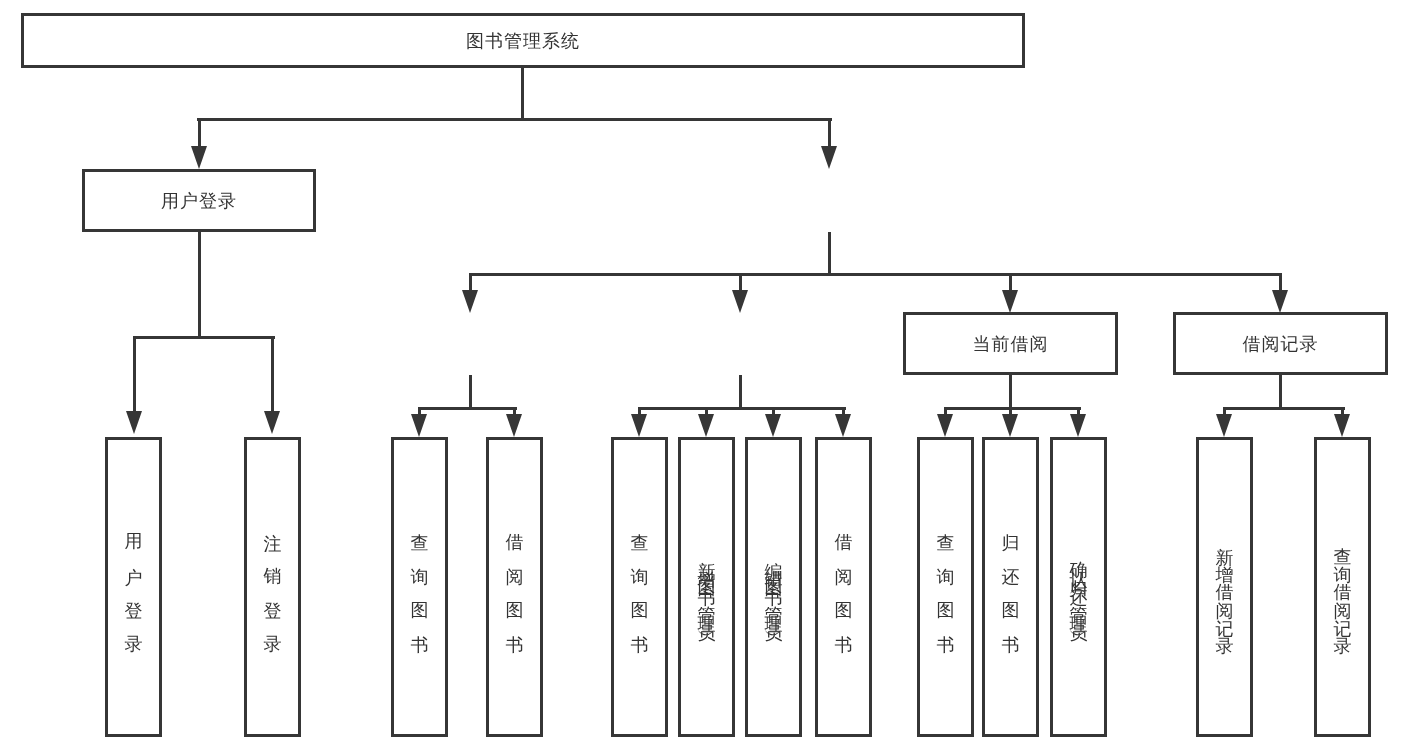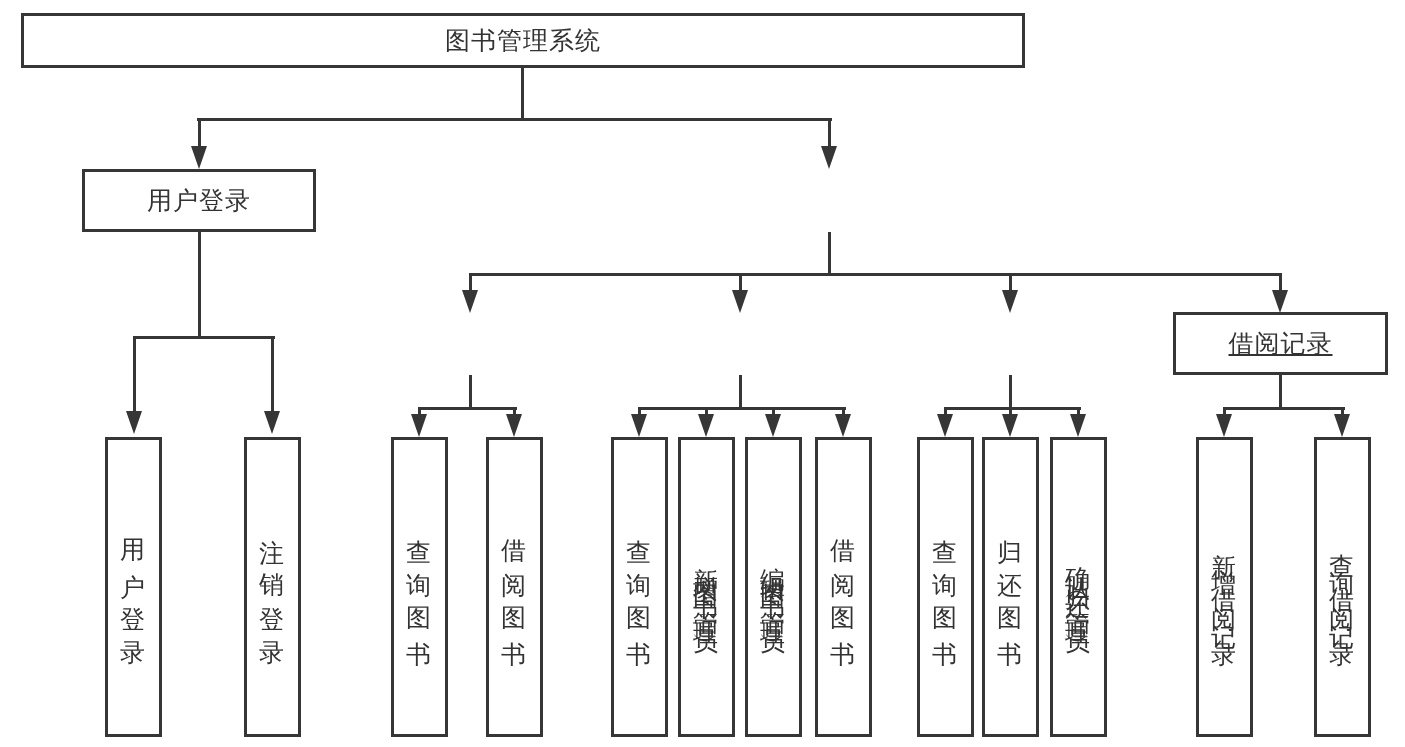--- a/index.html
+++ b/index.html
@@ -12,21 +12,21 @@
   }
   .box{
     position:absolute;
     box-sizing:border-box;
     border:3px solid #363636;
     background:#ffffff;
     display:flex;
     align-items:center;
     justify-content:center;
     color:#333333;
-    font-size:25px;
+    font-size:18px;
     letter-spacing:1px;
   }
   .vbox{
     writing-mode:vertical-rl;
     text-orientation:mixed;
     top:437px;
     width:57px;
     height:300px;
     letter-spacing:0;
   }
@@ -82,21 +82,24 @@
   <div class="line" style="left:469px;top:273px;width:813px;height:3px;"></div>
   <div class="line" style="left:469px;top:276px;width:3px;height:16px;"></div>
   <div class="arrow" style="left:462px;top:290px;"></div>
   <div class="line" style="left:739px;top:276px;width:3px;height:16px;"></div>
   <div class="arrow" style="left:732px;top:290px;"></div>
   <div class="line" style="left:1009px;top:276px;width:3px;height:16px;"></div>
   <div class="arrow" style="left:1002px;top:290px;"></div>
   <div class="line" style="left:1279px;top:276px;width:3px;height:16px;"></div>
   <div class="arrow" style="left:1272px;top:290px;"></div>
 
-  <div class="box" style="left:1173px;top:312px;width:215px;height:63px;text-decoration:underline;">
+  <div class="box" style="left:903px;top:312px;width:215px;height:63px;">
+    <span>当前借阅</span>
+  </div>
+  <div class="box" style="left:1173px;top:312px;width:215px;height:63px;">
     <span>借阅记录</span>
   </div>
 
   <div class="line" style="left:469px;top:375px;width:3px;height:33px;"></div>
   <div class="line" style="left:418px;top:407px;width:99px;height:3px;"></div>
   <div class="line" style="left:418px;top:410px;width:3px;height:6px;"></div>
   <div class="arrow" style="left:411px;top:414px;"></div>
   <div class="line" style="left:513px;top:410px;width:3px;height:6px;"></div>
   <div class="arrow" style="left:506px;top:414px;"></div>
 

